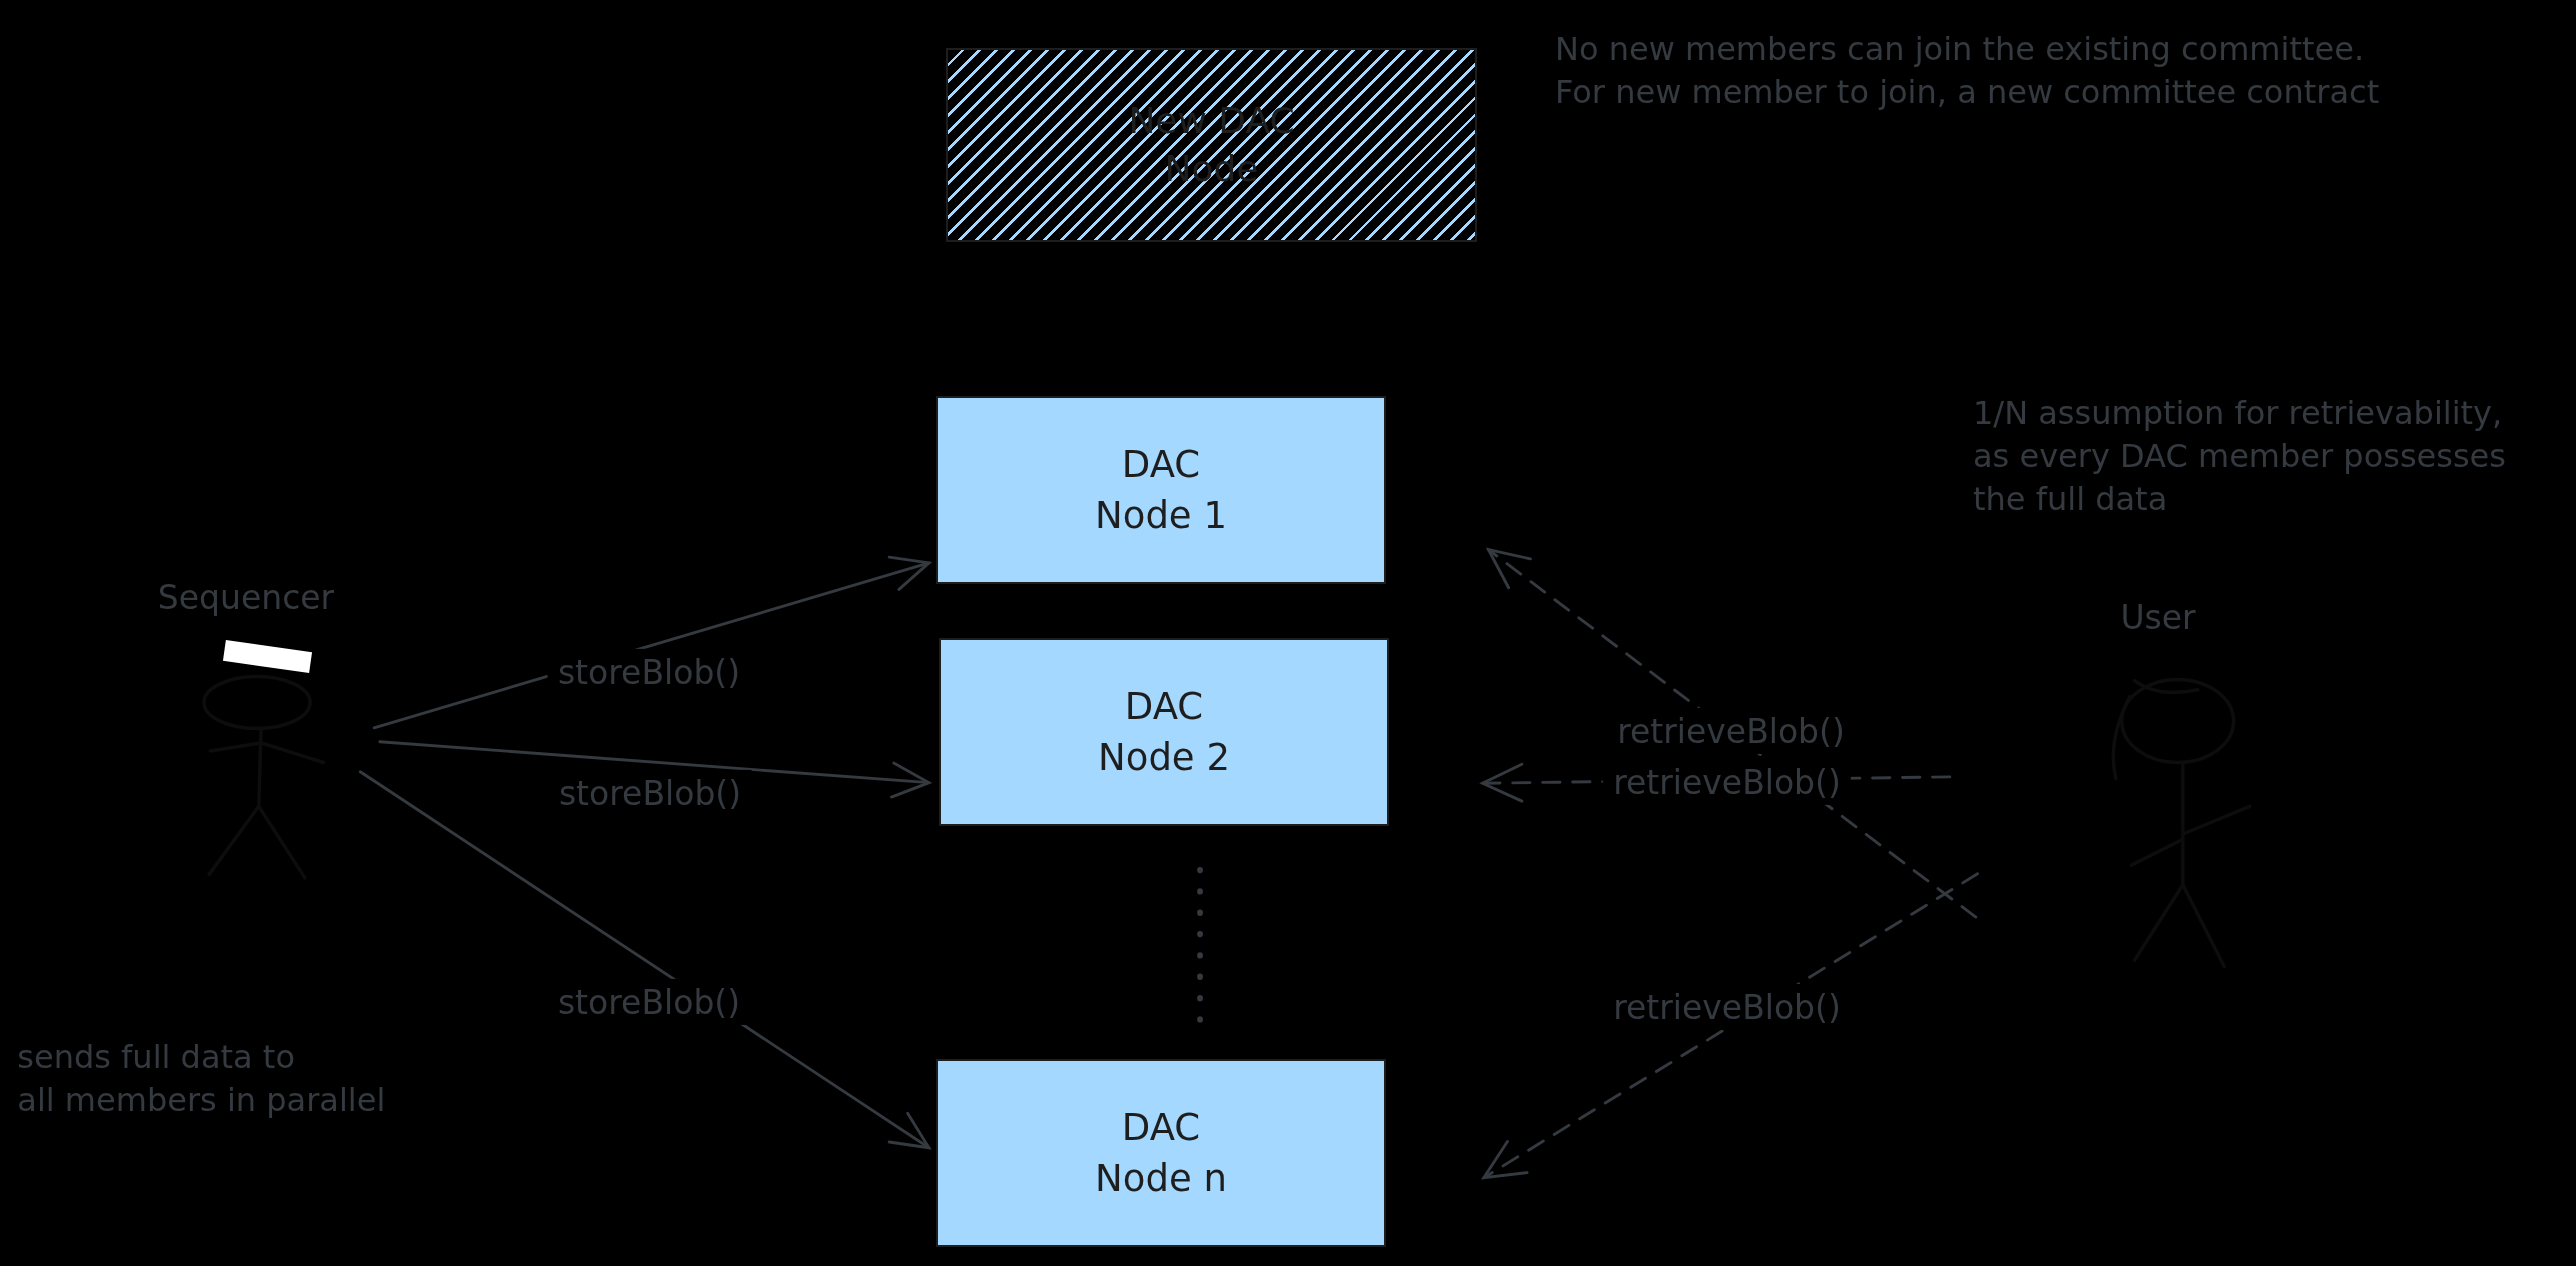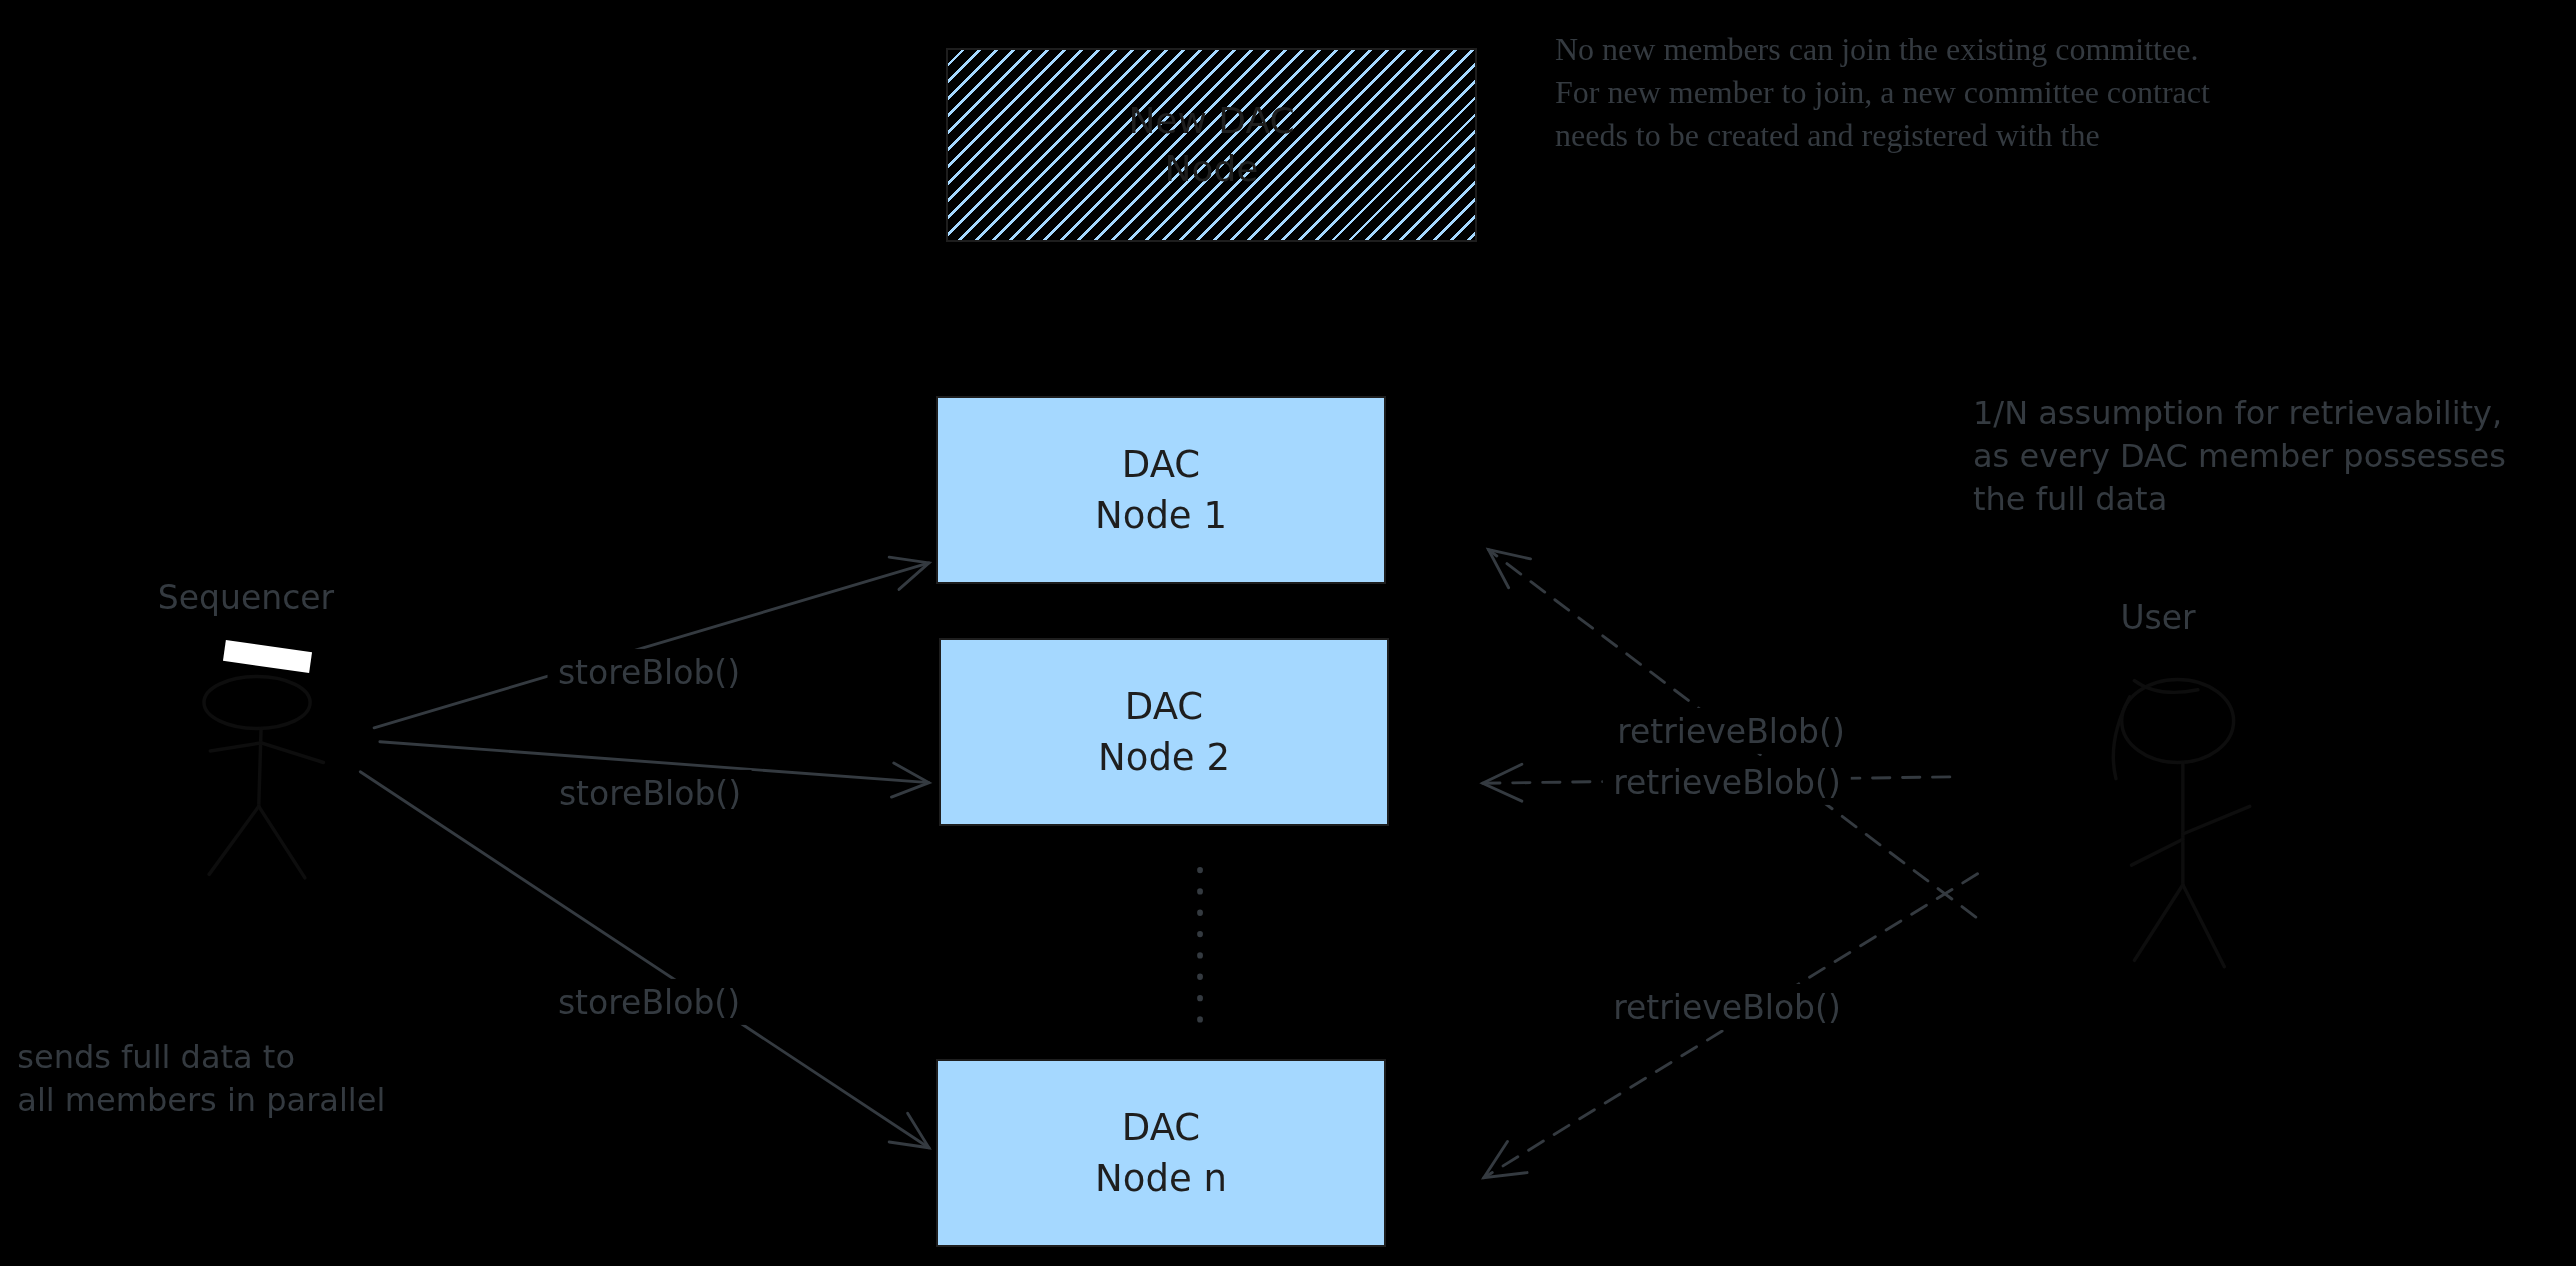--- a/index.html
+++ b/index.html
@@ -122,24 +122,23 @@
   <div class="actor-label" style="left:246px; top:597px;">Sequencer</div>
   <div class="actor-label" style="left:2158px; top:617px;">User</div>
 
   <div class="arrow-label" style="left:649px; top:672px;">storeBlob()</div>
   <div class="arrow-label" style="left:650px; top:793px;">storeBlob()</div>
   <div class="arrow-label" style="left:649px; top:1002px;">storeBlob()</div>
   <div class="arrow-label" style="left:1731px; top:731px;">retrieveBlob()</div>
   <div class="arrow-label" style="left:1727px; top:782px;">retrieveBlob()</div>
   <div class="arrow-label" style="left:1727px; top:1007px;">retrieveBlob()</div>
 
-  <div class="note" style="left:1555px; top:28px;font-family:Liberation Serif, serif;">
+  <div class="note" style="left:1555px; top:28px;">
     <div>No new members can join the existing committee.</div>
     <div>For new member to join, a new committee contract</div>
-    <div>needs to be created and registered with the</div>
   </div>
 
   <div class="note" style="left:1973px; top:392px;">
     <div>1/N assumption for retrievability,</div>
     <div>as every DAC member possesses</div>
     <div>the full data</div>
   </div>
 
   <div class="note" style="left:17.3px; top:1036px;">
     <div>sends full data to</div>

